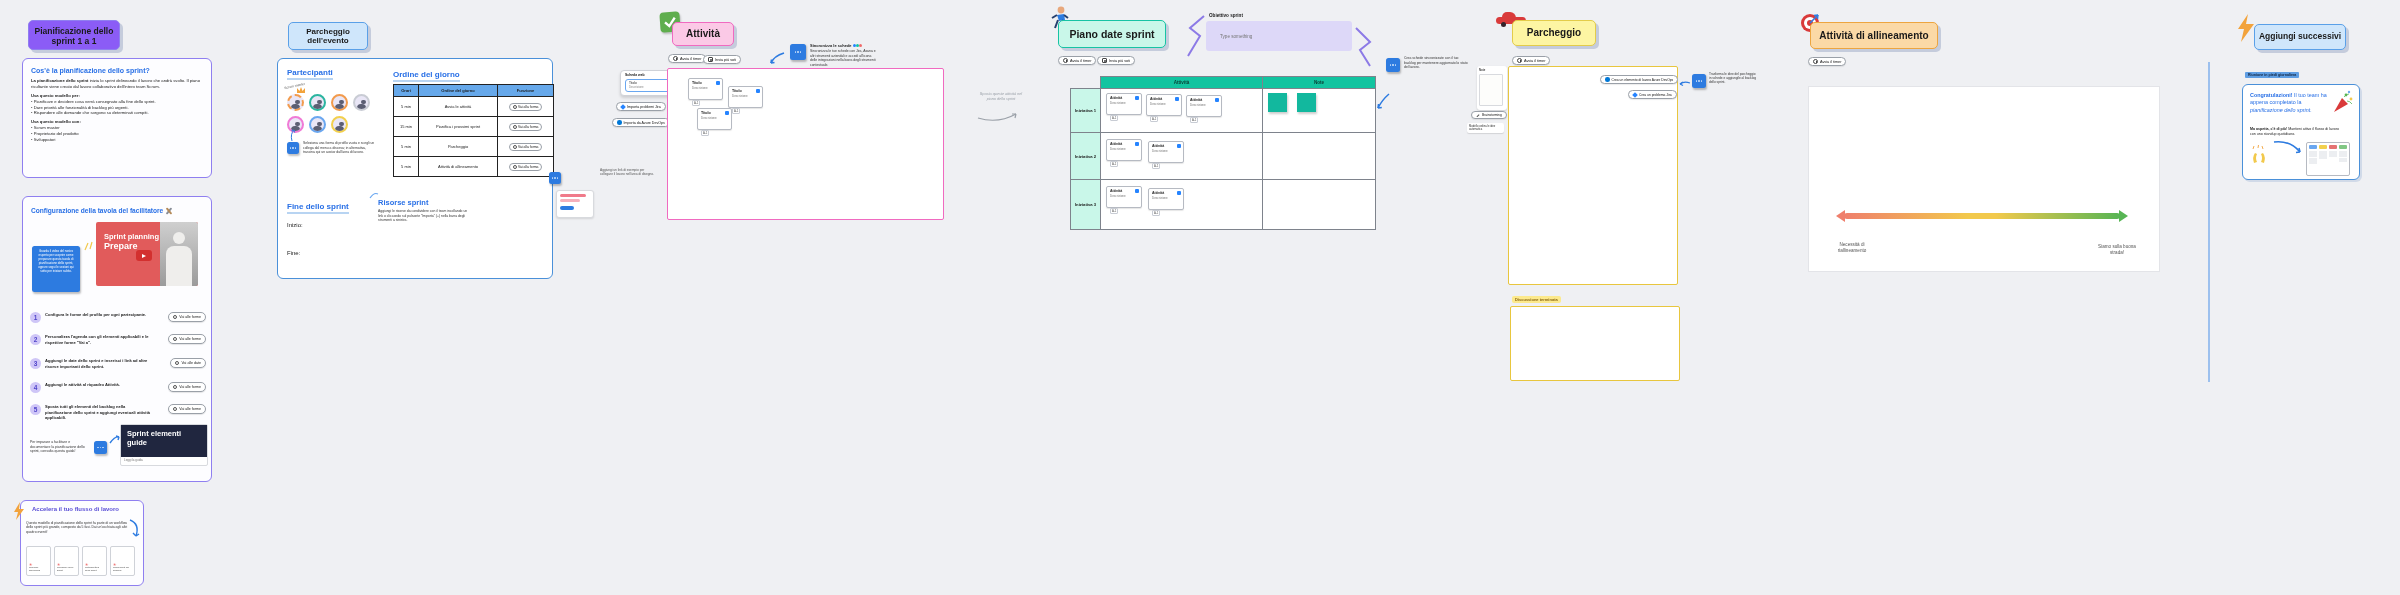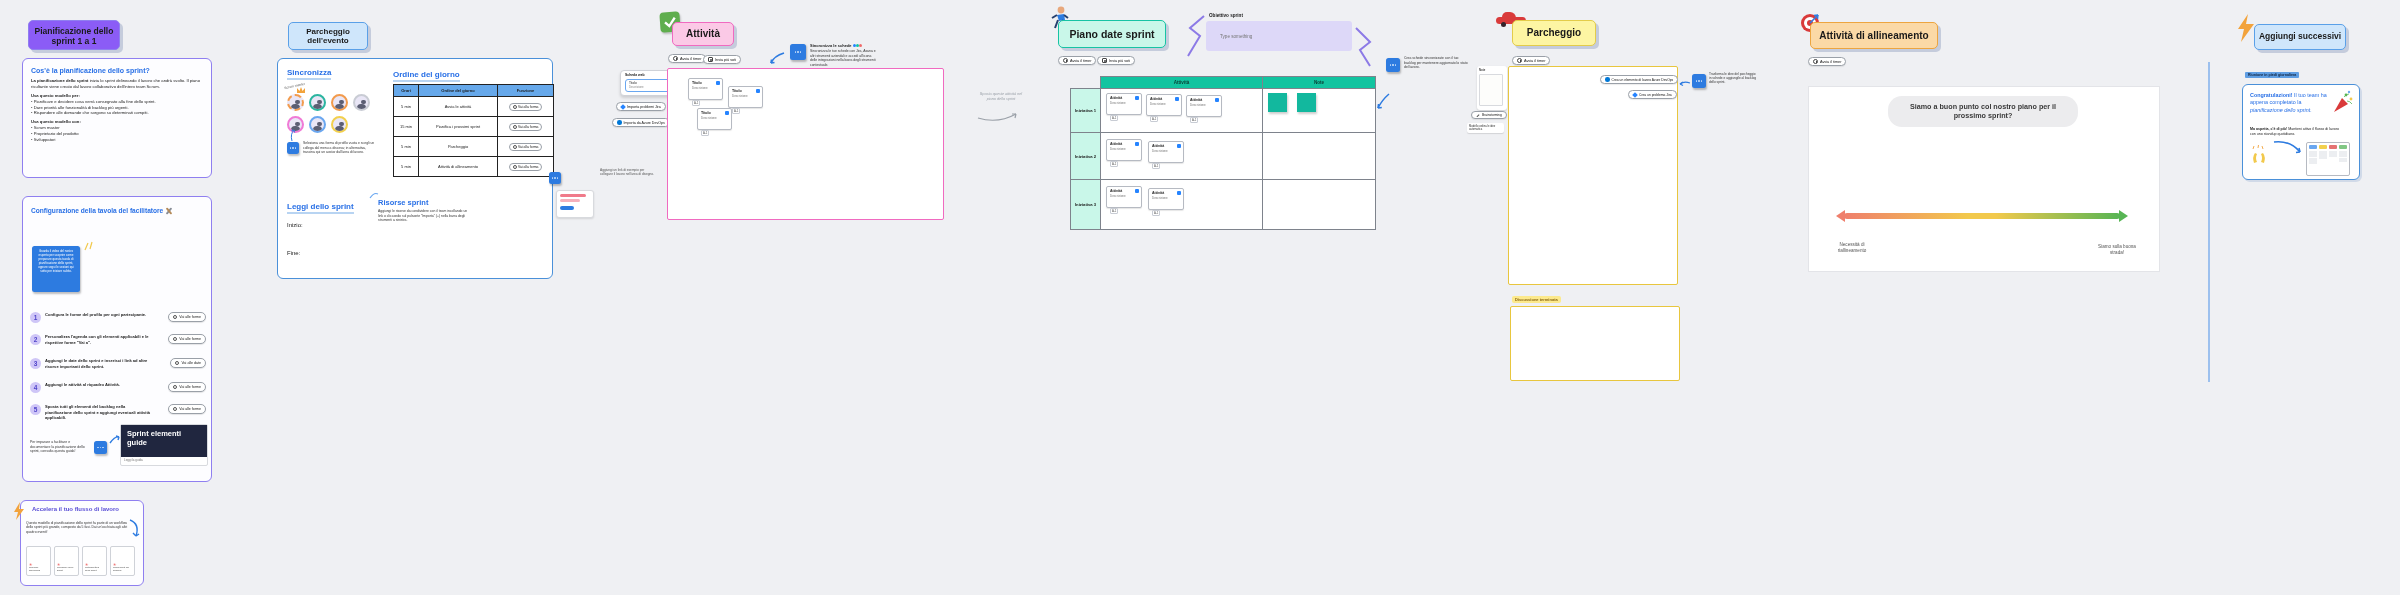--- a/index.html
+++ b/index.html
@@ -134,20 +134,33 @@
       </span>
     </div>
   </div>
 
   <div class="bsticky" style="left:32px;top:246px;width:48px;height:46px;padding:3px;">
     <div style="font-size:3px;color:#fff;line-height:1.35;text-align:center;">Guarda il video del nostro esperto per scoprire come preparare questa tavola di pianificazione dello sprint, oppure segui le sezioni qui sotto per iniziare subito.</div>
   </div>
   <svg class="abs" style="left:82px;top:240px;" width="14" height="12">
       <path d="M3 10 L6 3 M8 9 L10 2" stroke="#f2c94c" stroke-width="1.2" fill="none"></path>
     </svg>
+  <div class="abs" style="left:96px;top:222px;width:102px;height:64px;background:#e15b5b;border-radius:2px;overflow:hidden;">
+    <div style="position:absolute;left:8px;top:10px;color:#fff;font-weight:bold;font-size:7.5px;line-height:1.2;">
+      <div>Sprint planning</div>
+      <div style="font-size:9px;">Prepare</div>
+    </div>
+    <div style="position:absolute;left:40px;top:28px;width:16px;height:11px;background:#d3302f;border-radius:3px;display:flex;align-items:center;justify-content:center;">
+      <i style="width:0;height:0;border-left:4px solid #fff;border-top:2.5px solid transparent;border-bottom:2.5px solid transparent;"></i>
+    </div>
+    <div style="position:absolute;right:0;top:0;width:38px;height:64px;background:linear-gradient(180deg,#cfcfcf,#9b9b9b);">
+      <i style="position:absolute;left:13px;top:10px;width:12px;height:12px;background:#efeeec;border-radius:50%;"></i>
+      <i style="position:absolute;left:6px;top:24px;width:26px;height:40px;background:#efeeec;border-radius:8px 8px 0 0;"></i>
+    </div>
+  </div>
 
   <div class="steprow" style="left:30px;top:312px;">
     <div class="stepnum">1</div>
     <div class="stxt">Configura le forme del profilo per ogni partecipante.</div>
     <div class="spill">
         <i class="ico-ptr"></i>
         <span>Vai alle forme</span>
       </div>
   </div>
   <div class="steprow" style="left:30px;top:334px;">
@@ -227,21 +240,21 @@
         <div class="logo">✳</div>
         <div class="lbl">Refinement del backlog</div>
       </div>
   </div>
 
   <div class="hdrcard hdr-blue" style="left:288px;top:22px;width:80px;height:28px;font-size:8px;padding:2px;">
     <span>Parcheggio dell'evento</span>
   </div>
   <div class="bframe" style="left:277px;top:58px;width:276px;height:221px;"></div>
 
-  <div class="abs s-title u" style="left:287px;top:68px;font-size:8px;">Sincronizza</div>
+  <div class="abs s-title u" style="left:287px;top:68px;font-size:8px;">Partecipanti</div>
   <div class="abs" style="left:284px;top:84px;font-size:3.4px;color:#555;transform:rotate(-12deg);">Scrum master</div>
   <svg class="abs" style="left:296px;top:86px;" width="10" height="8">
     <polygon points="1,7 1,2 3.5,5 5,1 6.5,5 9,2 9,7" fill="#f2a33c"></polygon>
   </svg>
 
   <div class="avatar" style="left:287px;top:94px;border:2px dashed #f29b4d;">
       <i class="head"></i>
       <i class="bod"></i>
     </div>
   <div class="avatar" style="left:309px;top:94px;border:2px solid #2bb5a0;">
@@ -318,21 +331,21 @@
     <div class="c r">5 min</div>
     <div class="c r">Attività di allineamento</div>
     <div class="c r">
         <span class="apill">
           <i class="ico-ptr"></i>
           <span>Vai alla forma</span>
         </span>
       </div>
   </div>
 
-  <div class="abs s-title u" style="left:287px;top:202px;font-size:8px;">Leggi dello sprint</div>
+  <div class="abs s-title u" style="left:287px;top:202px;font-size:8px;">Fine dello sprint</div>
   <div class="abs" style="left:287px;top:222px;font-size:6px;">Inizio:</div>
   <div class="abs" style="left:287px;top:250px;font-size:6px;">Fine:</div>
 
   <svg class="abs" style="left:368px;top:190px;" width="12" height="10">
       <path d="M2 8 Q6 2 10 4" stroke="#6aa7f0" stroke-width="1.2" fill="none"></path>
     </svg>
   <div class="abs s-title" style="left:378px;top:198px;font-size:7.5px;">Risorse sprint</div>
   <div class="notetxt micro" style="left:378px;top:209px;width:95px;">Aggiungi le risorse da condividere con il team incollando un link o cliccando sul pulsante "Importa" (+) nella barra degli strumenti a sinistra.</div>
 
   <div class="bsticky" style="left:549px;top:172px;width:12px;height:12px;">
@@ -591,21 +604,20 @@
   </svg>
   <div class="hdrcard hdr-orange" style="left:1810px;top:22px;width:128px;height:27px;font-size:10px;">
     <span>Attività di allineamento</span>
   </div>
   <div class="pill" style="left:1808px;top:57px;">
       <i class="ico-clock"></i>
       <span>Avvia il timer</span>
     </div>
 
   <div class="abs" style="left:1808px;top:86px;width:352px;height:186px;background:#fff;border:1px solid #e3e4e8;"></div>
-  <div class="abs" style="left:1888px;top:96px;width:190px;background:#ececee;border-radius:14px;padding:6px 10px;text-align:center;font-size:7.2px;font-weight:bold;color:#3a3a3a;line-height:1.3;">Siamo a buon punto col nostro piano per il prossimo sprint?</div>
 
   <div class="gradarrow" style="left:1844px;top:213px;width:276px;"></div>
   <div class="gahead" style="left:1836px;top:210px;border-right:9px solid #ef7f6c;"></div>
   <div class="gahead" style="left:2119px;top:210px;border-left:9px solid #57b554;"></div>
 
   <div class="abs" style="left:1828px;top:242px;width:48px;text-align:center;font-size:4.6px;color:#555;line-height:1.3;">Necessità di riallineamento</div>
   <div class="abs" style="left:2092px;top:244px;width:50px;text-align:center;font-size:4.6px;color:#555;line-height:1.3;">Siamo sulla buona strada!</div>
 
   <div class="abs" style="left:2208px;top:62px;width:2px;height:320px;background:#9cc0ee;"></div>
 

